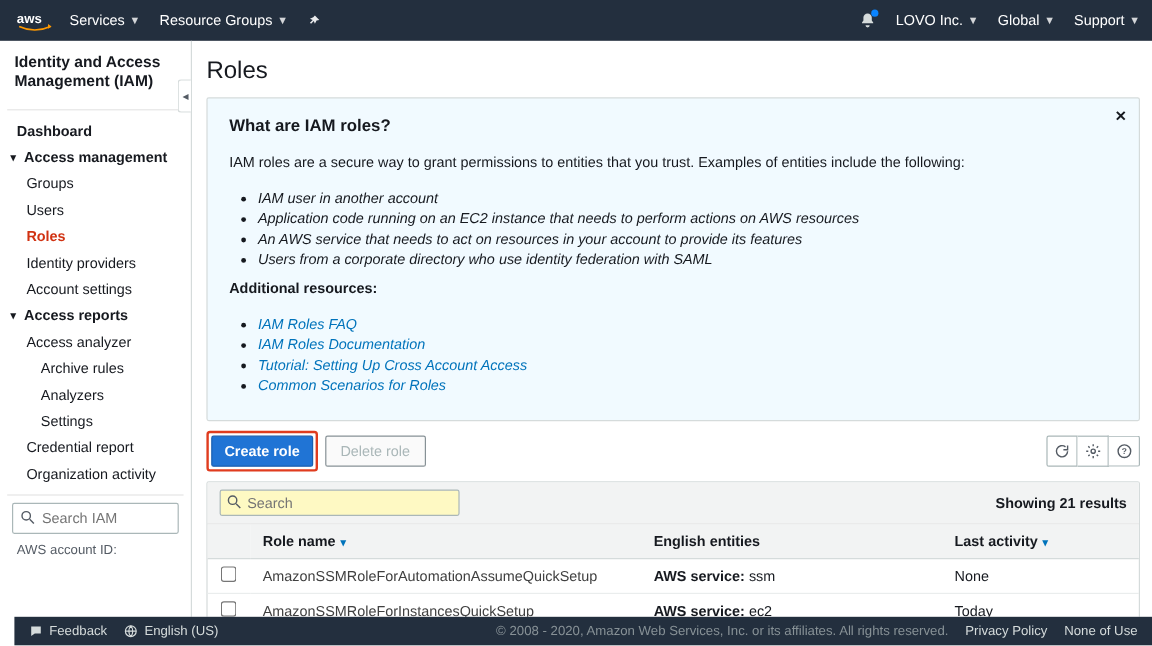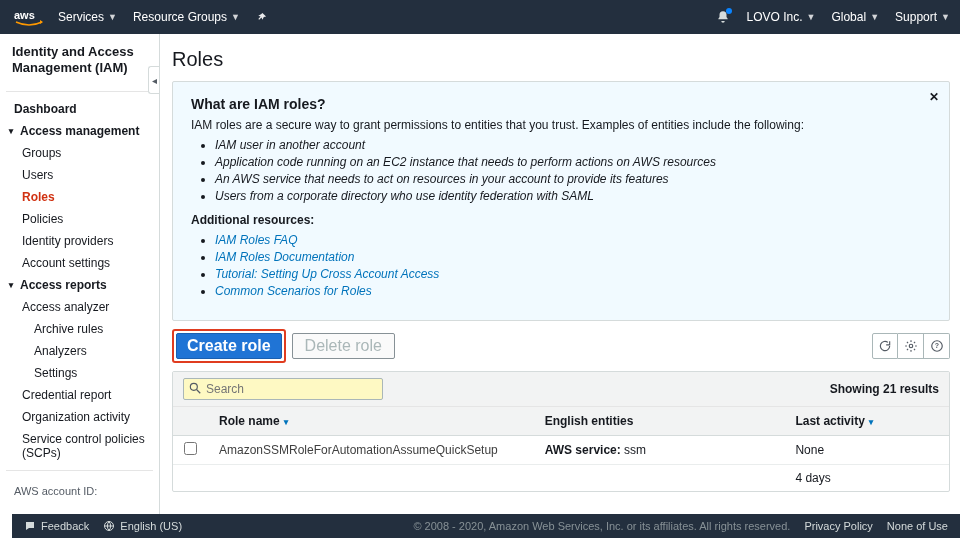--- a/index.html
+++ b/index.html
@@ -36,28 +36,28 @@
 .side-search .mag { position: absolute; left: 6px; top: 5px; color: #545b64; }
 .acct { padding: 8px 8px 0; color: #545b64; font-size: 11px; }
 .collapse-tab { position: absolute; top: 32px; right: -1px; width: 12px; height: 28px; border: 1px solid #d5dbdb; border-right: none; background: #fff; border-radius: 3px 0 0 3px; display: flex; align-items: center; justify-content: center; color: #545b64; font-size: 10px; cursor: pointer; }
 
 
 .content { flex: 1; padding: 14px 10px 10px 12px; overflow: hidden; }
 .content h2 { font-size: 20px; font-weight: 400; margin-bottom: 10px; }
 .info-box { background: #f1faff; border: 1px solid #d5dbdb; border-radius: 2px; padding: 14px 18px 16px; position: relative; margin-bottom: 8px; }
 .info-box .close { position: absolute; top: 8px; right: 10px; font-weight: 700; cursor: pointer; color: #16191f; }
 .info-box h3 { font-size: 14px; font-weight: 700; margin-bottom: 6px; }
-.info-box p { font-size: 12px; margin: 6px 0; }
+.info-box p { font-size: 12px; margin: 16px 0; }
 .info-box ul { margin: 6px 0 6px 24px; font-size: 12px; font-style: italic; }
 .info-box ul li { margin: 3px 0; }
 .info-box .subhead { font-weight: 700; margin-top: 10px; }
 .links-list li a { color: #0073bb; }
 
 .action-row { display: flex; align-items: center; margin: 4px 0 8px; }
-.btn { height: 26px; padding: 0 12px; border-radius: 2px; font-size: 16px; cursor: pointer; border: 1px solid #879196; background: #fff; color: #545b64; }
+.btn { height: 26px; padding: 0 12px; border-radius: 2px; font-size: 12px; cursor: pointer; border: 1px solid #879196; background: #fff; color: #545b64; }
 .btn.primary { background: #2074d5; border-color: #1a5fb0; color: #fff; font-weight: 700; box-shadow: 0 0 0 2px #d13212; outline-offset: 1px; padding-left:10px; padding-right:10px; }
 
 .hl-wrap { padding: 2px; border: 2px solid #e03c1f; border-radius: 3px; display: inline-block; margin-right: 6px; }
 .hl-wrap .btn.primary { box-shadow: none; }
 .btn[disabled] { color: #aab7b8; cursor: default; background: #fafafa; }
 .action-row .right { margin-left: auto; display: flex; gap: 0; }
 .icon-btn { width: 26px; height: 26px; border: 1px solid #aab7b8; background: #fff; display: flex; align-items: center; justify-content: center; cursor: pointer; color: #545b64; }
 .icon-btn + .icon-btn { border-left: none; }
 .icon-btn:first-child { border-radius: 2px 0 0 2px; }
 .icon-btn:last-child { border-radius: 0 2px 2px 0; }
@@ -140,35 +140,40 @@
     <div class="collapse-tab">◂</div>
     <hr class="side-hr">
     <a class="side-link bold">Dashboard</a>
     <div class="side-group">
         <span class="tri">▾</span>
         <span>Access management</span>
       </div>
     <a class="side-link side-indent1">Groups</a>
     <a class="side-link side-indent1">Users</a>
     <a class="side-link side-indent1 active">Roles</a>
-    <a class="side-link side-indent1">Policies</a>
     <a class="side-link side-indent1">Identity providers</a>
     <a class="side-link side-indent1">Account settings</a>
     <div class="side-group">
         <span class="tri">▾</span>
         <span>Access reports</span>
       </div>
     <a class="side-link side-indent1">Access analyzer</a>
     <a class="side-link side-indent2">Archive rules</a>
     <a class="side-link side-indent2">Analyzers</a>
     <a class="side-link side-indent2">Settings</a>
     <a class="side-link side-indent1">Credential report</a>
     <a class="side-link side-indent1">Organization activity</a>
-    <a class="side-link side-indent1">Service control policies (SCPs)</a>
     <hr class="side-hr">
+    <div class="side-search">
+      <span class="mag"><svg width="14" height="14" viewBox="0 0 24 24">
+            <circle cx="10" cy="10" r="6" stroke="#545b64" stroke-width="2" fill="none"></circle>
+            <line x1="15" y1="15" x2="21" y2="21" stroke="#545b64" stroke-width="2"></line>
+          </svg></span>
+      <input type="text" placeholder="Search IAM" style="">
+    </div>
     <div class="acct">
       <div>AWS account ID:</div>
 
     </div>
   </div>
 
   <div class="content">
     <h2>Roles</h2>
 
     <div class="info-box">
@@ -237,20 +242,26 @@
           </tr>
         </thead>
         <tbody id="roles-tbody">
             <tr>
               <td class="chk"><input type="checkbox" style=""></td>
               <td><a>AmazonSSMRoleForAutomationAssumeQuickSetup</a></td>
               <td class="trusted"><b>AWS service:</b> <span>ssm</span></td>
               <td>None</td>
             </tr>
             <tr>
+              <td class="chk"><input type="checkbox" style=""></td>
+              <td><a>AmazonSSMRoleForInstancesQuickSetup</a></td>
+              <td class="trusted"><b>AWS service:</b> <span>ec2</span></td>
+              <td>Today</td>
+            </tr>
+            <tr>
               <td class="chk"></td>
               <td></td>
               <td class="trusted"> </td>
               <td>4 days</td>
             </tr>
           </tbody>
       </table>
     </div>
   </div>
 </div>

